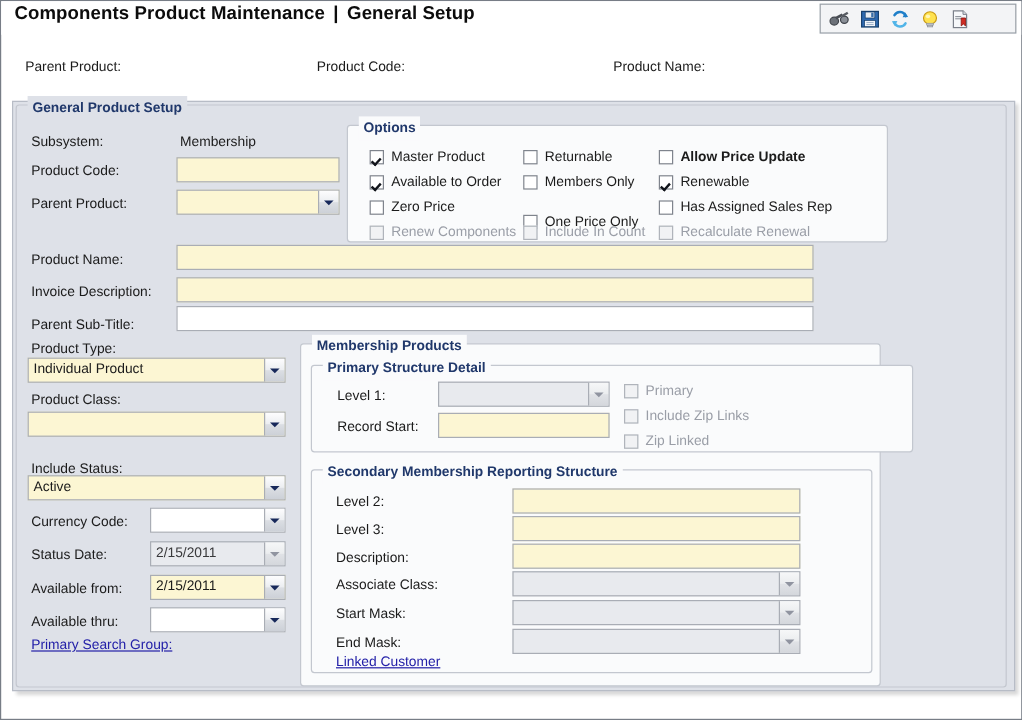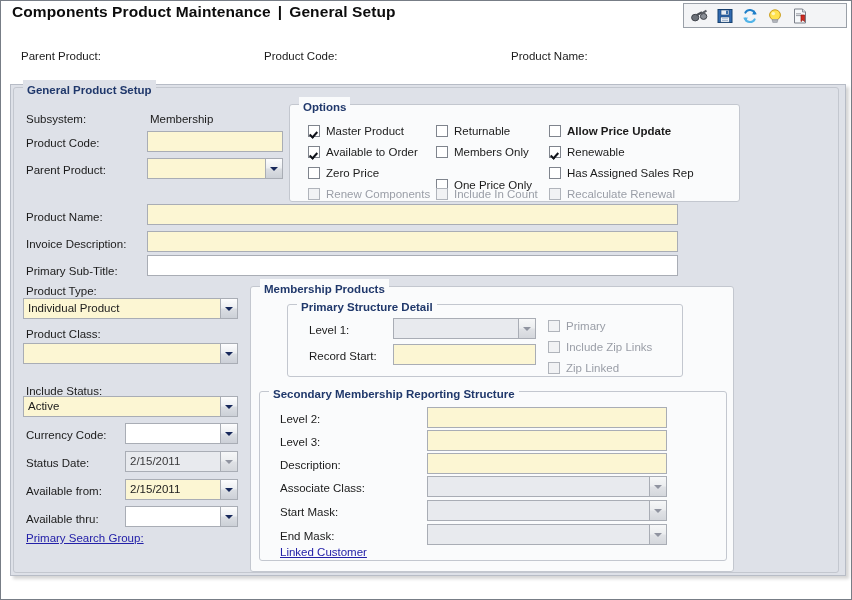--- a/index.html
+++ b/index.html
@@ -102,24 +102,23 @@
   #grp-memprod {
     left: 249px; top: 285px;
     width: 484px; height: 286px;
     background: #fafbfc;
     border-color: #c3c7cf;
   }
   #grp-memprod > .legend { background: #fafbfc; }
 
   #grp-primary {
     left: 8px; top: 17px;
-    width: 396px; height: 73px;
+    width: 502px; height: 73px;
     background: #fafbfc;
     border-color: #c3c7cf;
-    margin-left: 28px;
   }
   #grp-primary > .legend { background: #fafbfc; }
 
   #grp-secondary {
     left: 8px; top: 104px;
     width: 468px; height: 170px;
     background: #fafbfc;
     border-color: #c3c7cf;
   }
   #grp-secondary > .legend { background: #fafbfc; }
@@ -315,21 +314,21 @@
         <span class="arrow"></span>
       </div>
   </div>
 
   <div class="lbl" style="left:25px; top:209px;">Product Name:</div>
   <input class="txt" style="left: 146px; top: 203px; width: 531px;" value="">
 
   <div class="lbl" style="left:25px; top:236px;">Invoice Description:</div>
   <input class="txt" style="left: 146px; top: 230px; width: 531px;" value="">
 
-  <div class="lbl" style="left:25px; top:263px;">Primary Sub-Title:</div>
+  <div class="lbl" style="left:25px; top:263px;">Parent Sub-Title:</div>
   <input class="txt white" style="left: 146px; top: 254px; width: 531px;" value="">
 
   <div class="lbl" style="left:25px; top:283px;">Product Type:</div>
   <div class="combo" style="left:22px; top:297px; width:215px;">
     <div class="cval">Individual Product</div>
     <div class="cbtn">
         <span class="arrow"></span>
       </div>
   </div>
 

